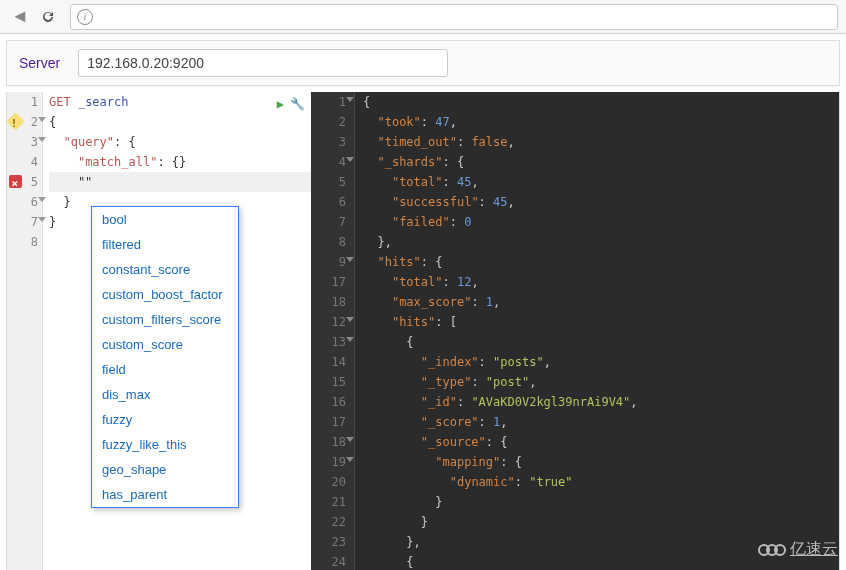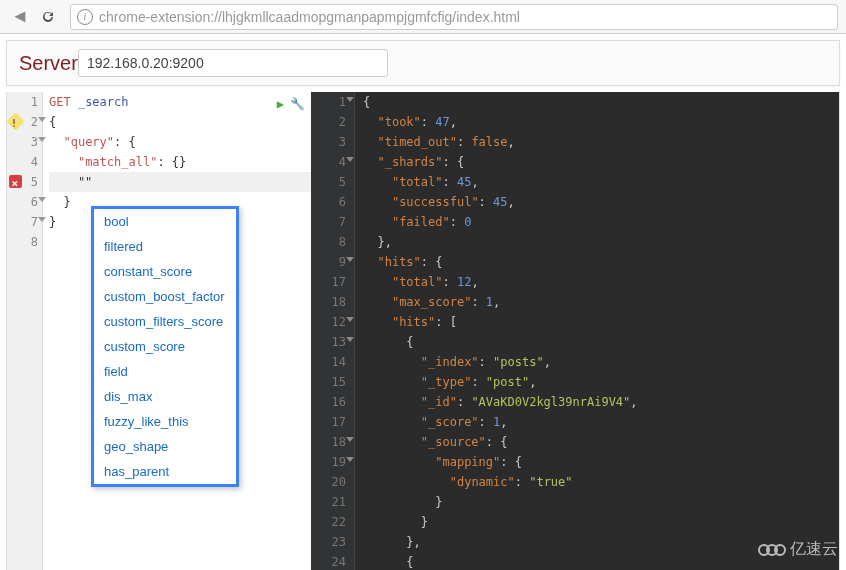--- a/index.html
+++ b/index.html
@@ -4,75 +4,74 @@
 <style>
 * { margin: 0; padding: 0; box-sizing: border-box; }
 body { font-family: Arial, sans-serif; font-size: 13px; background: #fff; width: 846px; height: 570px; overflow: hidden; position: relative; }
 .toolbar { height: 34px; border-bottom: 1px solid #d0d0d0; display: flex; align-items: center; padding: 0 8px; background: #f7f7f7; }
 .nav-arrow { width: 24px; height: 24px; display: flex; align-items: center; justify-content: center; color: #888; font-size: 18px; cursor: pointer; }
 .reload { width: 24px; height: 24px; display: flex; align-items: center; justify-content: center; color: #555; cursor: pointer; margin: 0 4px; }
 .url-bar { flex: 1; height: 26px; border: 1px solid #ccc; border-radius: 3px; background: #fff; display: flex; align-items: center; padding: 0 6px; margin-left: 6px; color: #999; font-size: 14px; }
 .url-bar .info-icon { width: 16px; height: 16px; border: 1px solid #888; border-radius: 50%; display: inline-flex; align-items: center; justify-content: center; font-size: 10px; color: #888; margin-right: 6px; font-family: serif; font-style: italic; }
 .url-bar .url-text { }
 .server-row { height: 46px; border: 1px solid #ddd; margin: 6px; display: flex; align-items: center; padding: 0 12px; background: #fafafa; box-shadow: 0 1px 2px rgba(0,0,0,0.05); }
-.server-label { font-size: 20px; color: #7f1d1d; font-weight: 300; }
-.server-input { width: 310px; height: 28px; border: 1px solid #ccc; border-radius: 3px; padding: 0 8px; font-size: 14px; color: #444; }
+.server-label { font-size: 14px; color: #4c1d95; font-weight: 300; margin-right: 18px; }
+.server-input { width: 370px; height: 28px; border: 1px solid #ccc; border-radius: 3px; padding: 0 8px; font-size: 14px; color: #444; }
 .panes { display: flex; height: calc(100% - 88px); margin: 0 6px; border: 1px solid #ddd; border-top: none; }
 .left-pane { width: 304px; position: relative; background: #fff; display: flex; font-family: Menlo, Monaco, Consolas, monospace; font-size: 12px; }
 .gutter { width: 36px; background: #f0f0f0; border-right: 1px solid #ddd; color: #888; text-align: right; line-height: 20px; padding-right: 4px; position: relative; }
 .gutter .ln { height: 20px; position: relative; }
 .gutter .ln .mark { position: absolute; left: 2px; top: 3px; width: 13px; height: 13px; }
 .warn { background: #f7e07a; border-radius: 2px; transform: rotate(45deg); }
 .warn::after { content: "!"; position: absolute; left: 4px; top: -1px; transform: rotate(-45deg); color: #7a5d00; font-size: 10px; font-weight: bold; }
 .err { background: #d64040; border-radius: 2px; }
 .err::after { content: "×"; position: absolute; left: 2.5px; top: -1px; color: #fff; font-size: 11px; font-weight: bold; }
 .fold { position: absolute; right: -8px; top: 5px; width: 0; height: 0; border-left: 4px solid transparent; border-right: 4px solid transparent; border-top: 5px solid #999; }
 .code { flex: 1; padding-left: 6px; line-height: 20px; position: relative; }
 .code .line { height: 20px; white-space: pre; color: #333; }
 .code .line.active { background: #f0f0f0; }
 .method-get { color: #b55; }
 .method-path { color: #45a; }
 .key { color: #b55; }
 .pun { color: #333; }
 .actions { position: absolute; right: 6px; top: 2px; display: flex; gap: 6px; }
 .play { color: #4a4; font-size: 12px; cursor: pointer; }
 .wrench { color: #777; font-size: 12px; cursor: pointer; }
-.autocomplete { position: absolute; left: 84px; top: 114px; width: 148px; background: #fff; border: 3px solid #3b82f6; box-shadow: 2px 2px 6px rgba(0,0,0,0.25); z-index: 10; max-height: 360px; overflow: hidden; }
+.autocomplete { position: absolute; left: 84px; top: 114px; width: 148px; background: #fff; border: 1px solid #3b82f6; box-shadow: 2px 2px 6px rgba(0,0,0,0.25); z-index: 10; max-height: 360px; overflow: hidden; }
 .autocomplete .item { padding: 4px 10px; color: #1a6bbd; font-family: Arial, sans-serif; font-size: 13px; cursor: pointer; line-height: 17px; }
 .right-pane { flex: 1; background: #2b2b2b; color: #ccc; font-family: Menlo, Monaco, Consolas, monospace; font-size: 12px; display: flex; overflow: hidden; }
 .rgutter { width: 44px; background: #313335; color: #777; text-align: right; line-height: 20px; padding-right: 8px; border-right: 1px solid #444; position: relative; }
 .rgutter .ln { height: 20px; position: relative; }
 .rgutter .fold { border-top-color: #888; right: -8px; }
 .rcode { flex: 1; padding-left: 8px; line-height: 20px; }
 .rcode .line { height: 20px; white-space: pre; }
 .jk { color: #d28445; }
 .jn { color: #6c99d6; }
 .jb { color: #d28445; }
 .js { color: #b5c25d; }
 .jp { color: #ccc; }
-.watermark { position: absolute; right: 8px; bottom: 10px; display: flex; align-items: center; gap: 2px; color: #bbb; font-size: 16px; font-weight: 300; z-index: 20; }
+.watermark { position: absolute; right: 8px; bottom: 10px; display: flex; align-items: center; gap: 2px; color: #bbb; font-size: 16px; font-weight: 300; z-index: 20; text-decoration: underline; }
 .watermark .wicon { width: 30px; height: 20px; position: relative; }
 .watermark .wicon span { position: absolute; border: 2px solid #bbb; border-radius: 50%; width: 12px; height: 12px; top: 4px; }
 .watermark .wicon span:nth-child(1){ left: 0; }
 .watermark .wicon span:nth-child(2){ left: 8px; }
 .watermark .wicon span:nth-child(3){ left: 16px; }
 </style>
 </head>
 <body>
 
 <div class="toolbar">
   <div class="nav-arrow">◄</div>
   <div class="reload">
     <svg width="16" height="16" viewBox="0 0 16 16">
         <path d="M13 8a5 5 0 1 1-1.5-3.5L13 3v4H9l1.8-1.8A3.5 3.5 0 1 0 11.5 8H13z" fill="#555"></path>
       </svg>
   </div>
   <div class="url-bar">
     <span class="info-icon">i</span>
-    <span class="url-text">chrome-extension://lhjgkmllcaadmopgmanpapmpjgmfcfig/index.html</span>
   </div>
 </div>
 
 <div class="server-row">
   <div class="server-label">Server</div>
   <input class="server-input" value="192.168.0.20:9200" style="">
 </div>
 
 <div class="panes">
   <div class="left-pane">
@@ -102,20 +101,21 @@
       </div>
     <div class="autocomplete" id="ac">
         <div class="item">bool</div>
         <div class="item">filtered</div>
         <div class="item">constant_score</div>
         <div class="item">custom_boost_factor</div>
         <div class="item">custom_filters_score</div>
         <div class="item">custom_score</div>
         <div class="item">field</div>
         <div class="item">dis_max</div>
+        <div class="item">fuzzy</div>
         <div class="item">fuzzy_like_this</div>
         <div class="item">geo_shape</div>
         <div class="item">has_parent</div>
       </div>
   </div>
   <div class="right-pane">
     <div class="rgutter" id="rgutter">
         <div class="ln">1<div class="fold"></div></div>
         <div class="ln">2</div>
         <div class="ln">3</div>

